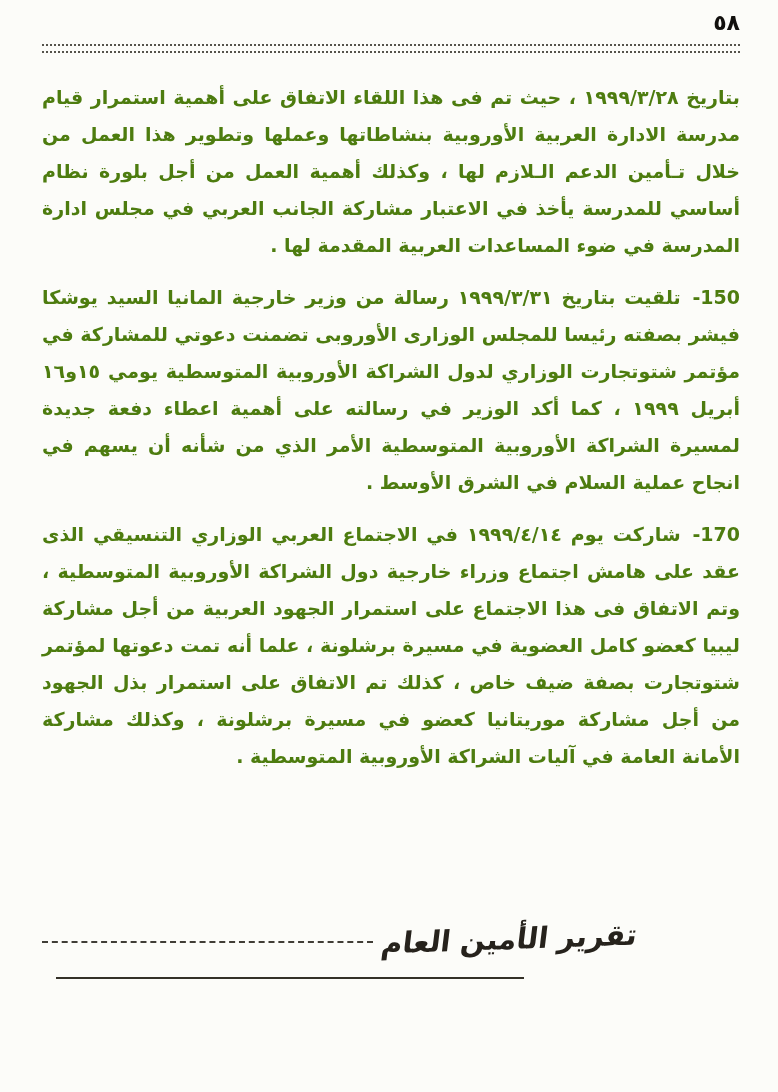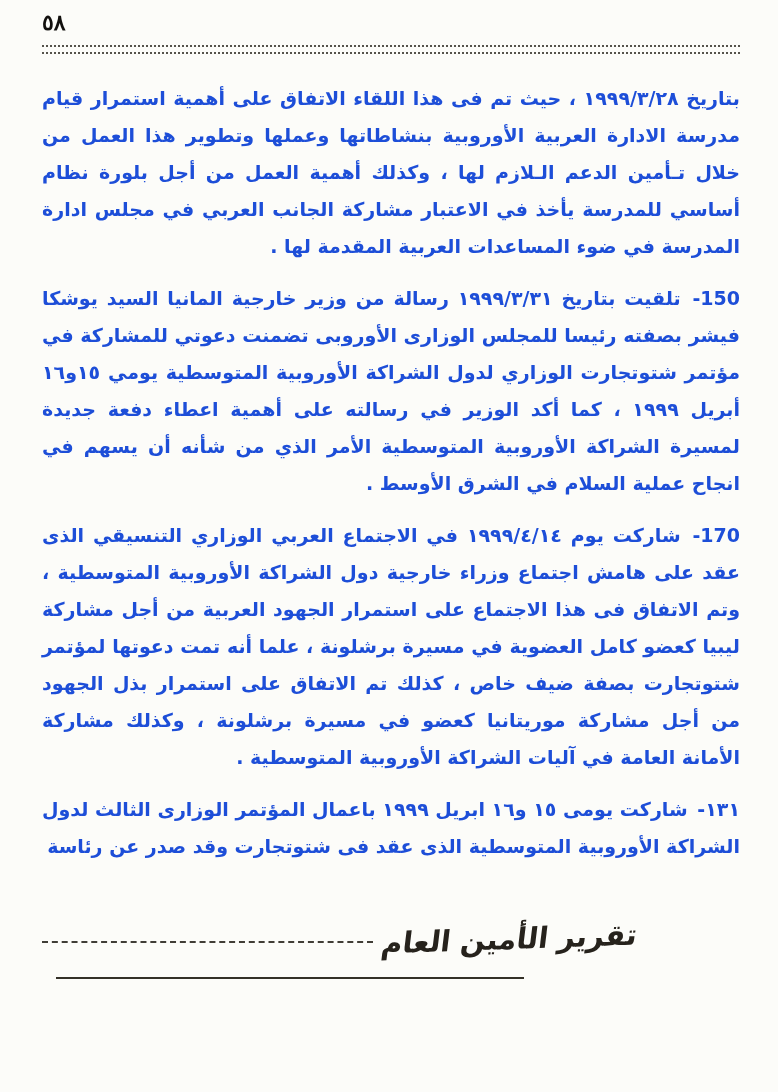--- a/index.html
+++ b/index.html
@@ -16,41 +16,40 @@
     overflow: hidden;
   }
   .page {
     position: absolute;
     inset: 0;
     box-sizing: border-box;
     padding: 10px 38px 0 42px;
     direction: rtl;
   }
   .page-number {
-    text-align: left;
+    text-align: right;
     font-size: 22px;
     font-weight: bold;
     color: #12100e;
     margin-bottom: 9px;
     letter-spacing: 1px;
-    font-family: Liberation Serif, serif;
   }
   .dotted-rule {
     height: 5px;
     border-top: 2px dotted #55534c;
     border-bottom: 2px dotted #55534c;
   }
   .body-text {
     margin-top: 26px;
     font-size: 19px;
     font-weight: bold;
     line-height: 37px;
     text-align: justify;
     text-align-last: right;
-    color: #1d4ed8;
+    color: #4d7c0f;
   }
   p.para {
     margin: 0 0 15px 0;
   }
   .para-number {
     margin-left: 3px;
     white-space: nowrap;
   }
   .footer {
     position: absolute;
@@ -106,24 +105,20 @@
     <p class="para">
       <span class="para-number">150-</span>
       <span class="para-text">تلقيت بتاريخ ١٩٩٩/٣/٣١ رسالة من وزير خارجية المانيا السيد يوشكا فيشر بصفته رئيسا للمجلس الوزارى الأوروبى تضمنت دعوتي للمشاركة في مؤتمر شتوتجارت الوزاري لدول الشراكة الأوروبية المتوسطية يومي ١٥و١٦ أبريل ١٩٩٩ ، كما أكد الوزير في رسالته على أهمية اعطاء دفعة جديدة لمسيرة الشراكة الأوروبية المتوسطية الأمر الذي من شأنه أن يسهم في انجاح عملية السلام في الشرق الأوسط .</span>
     </p>
 
     <p class="para">
       <span class="para-number">170-</span>
       <span class="para-text">شاركت يوم ١٩٩٩/٤/١٤ في الاجتماع العربي الوزاري التنسيقي الذى عقد على هامش اجتماع وزراء خارجية دول الشراكة الأوروبية المتوسطية ، وتم الاتفاق فى هذا الاجتماع على استمرار الجهود العربية من أجل مشاركة ليبيا كعضو كامل العضوية في مسيرة برشلونة ، علما أنه تمت دعوتها لمؤتمر شتوتجارت بصفة ضيف خاص ، كذلك تم الاتفاق على استمرار بذل الجهود من أجل مشاركة موريتانيا كعضو في مسيرة برشلونة ، وكذلك مشاركة الأمانة العامة في آليات الشراكة الأوروبية المتوسطية .</span>
     </p>
 
-    <p class="para">
-      <span class="para-number">١٣١-</span>
-      <span class="para-text">شاركت يومى ١٥ و١٦ ابريل ١٩٩٩ باعمال المؤتمر الوزارى الثالث لدول الشراكة الأوروبية المتوسطية الذى عقد فى شتوتجارت وقد صدر عن رئاسة</span>
-    </p>
 
   </div>
 
   <div class="footer">
     <div class="sig-row">
       <div class="sig-spacer"></div>
       <div class="signature">تقرير الأمين العام</div>
       <div class="dashed-rule"></div>
     </div>
     <div class="solid-rule"></div>

